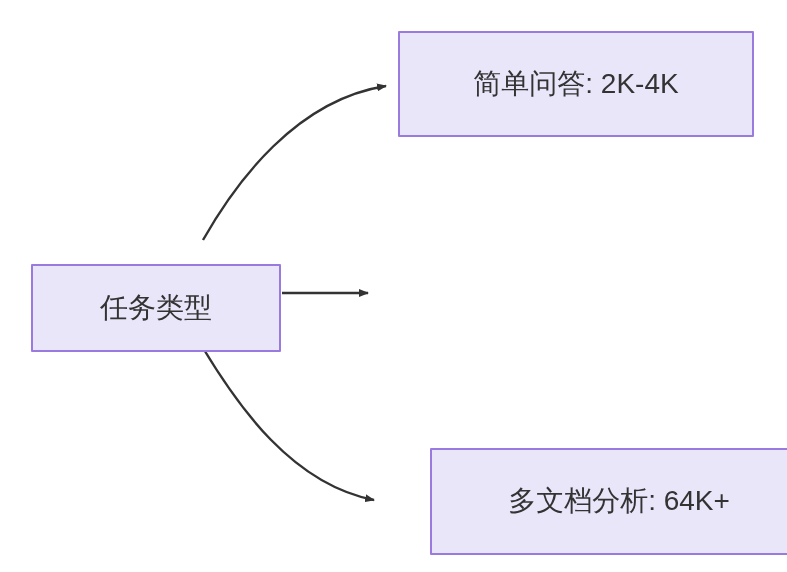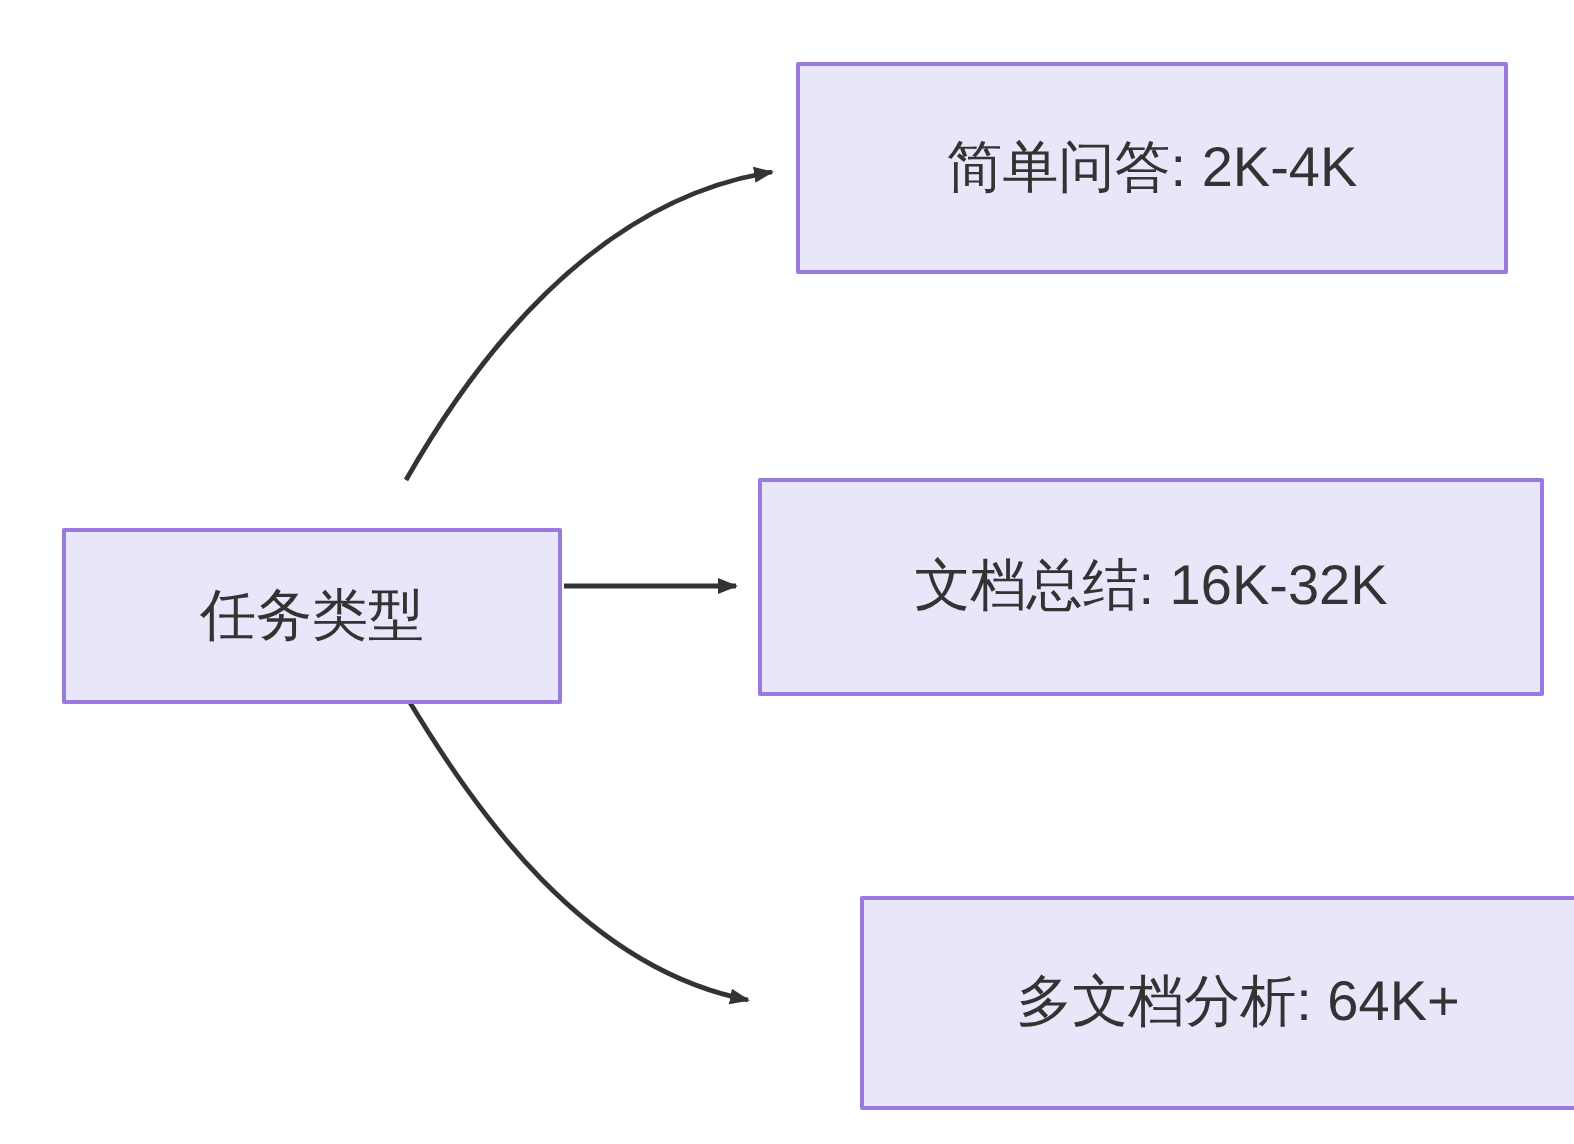--- a/index.html
+++ b/index.html
@@ -92,21 +92,18 @@
   </svg>
 
   <div class="node" id="node-source">
     <span class="node-label">任务类型</span>
   </div>
 
   <div class="node" id="node-simple-qa">
     <span class="node-label">简单问答: 2K-4K</span>
   </div>
 
-  <div class="node" id="node-doc-summary">
-    <span class="node-label">文档总结: 16K-32K</span>
-  </div>
 
   <div class="node" id="node-multi-doc">
     <span class="node-label">多文档分析: 64K+</span>
   </div>
 
 </div>
 
 </body></html>

